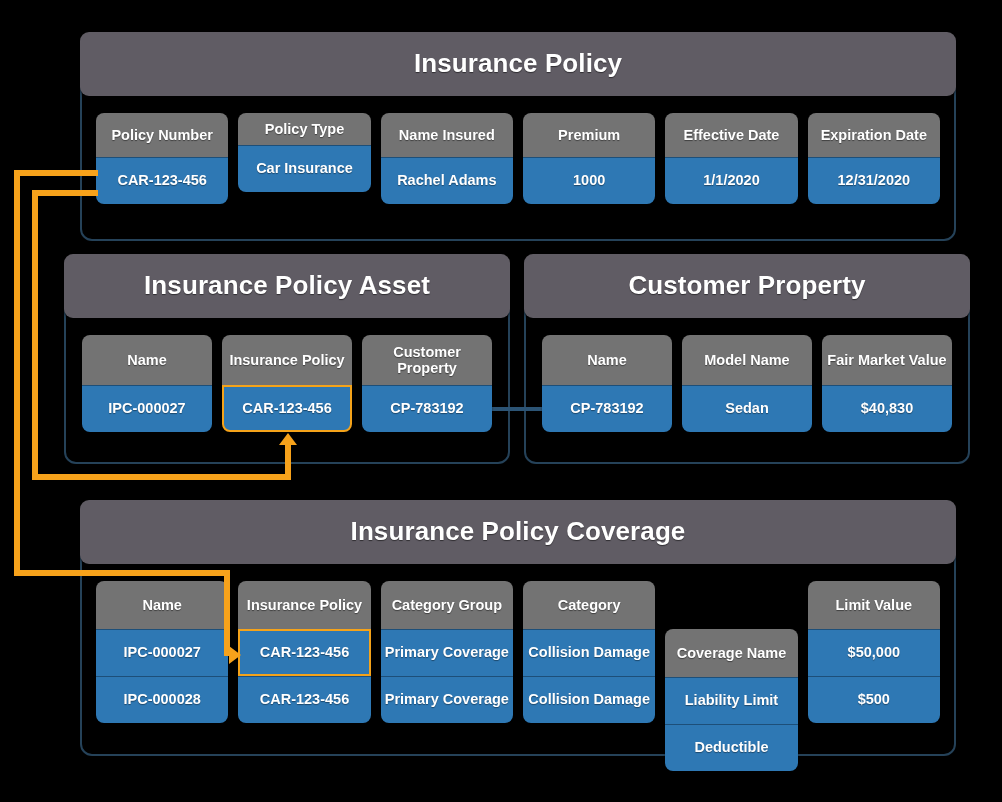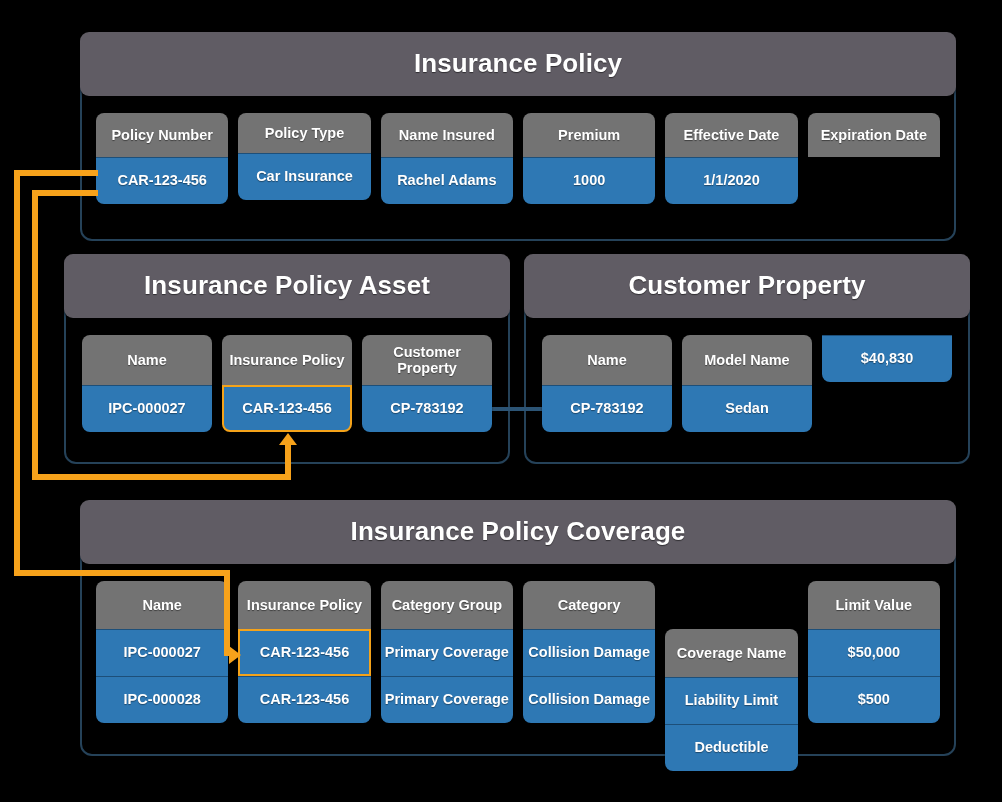--- a/index.html
+++ b/index.html
@@ -155,37 +155,38 @@
     <div class="panel-header">
       <div class="panel-title">Insurance Policy</div>
     </div>
   </div>
   <div class="fields" id="f-ip" style="left:96px; top:113px; width:844px; gap:10px;">
       <div class="field" style="flex: 1 1 0px;">
         <div class="field-head" style="height: 44px;">Policy Number</div>
         <div class="field-val v0 last" style="height: 47px;">CAR-123-456</div>
       </div>
       <div class="field" style="flex: 1 1 0px;">
-        <div class="field-head" style="height: 40px;">Policy Type</div>
+        <div class="field-head" style="height: 32px;">Policy Type</div>
         <div class="field-val v0 last" style="height: 47px;">Car Insurance</div>
       </div>
       <div class="field" style="flex: 1 1 0px;">
         <div class="field-head" style="height: 44px;">Name Insured</div>
         <div class="field-val v0 last" style="height: 47px;">Rachel Adams</div>
       </div>
       <div class="field" style="flex: 1 1 0px;">
         <div class="field-head" style="height: 44px;">Premium</div>
         <div class="field-val v0 last" style="height: 47px;">1000</div>
       </div>
       <div class="field" style="flex: 1 1 0px;">
         <div class="field-head" style="height: 44px;">Effective Date</div>
         <div class="field-val v0 last" style="height: 47px;">1/1/2020</div>
       </div>
       <div class="field" style="flex: 1 1 0px;">
         <div class="field-head" style="height: 44px;">Expiration Date</div>
+        <div class="field-val v0 last" style="height: 47px;">12/31/2020</div>
       </div>
     </div>
 
   <div class="panel" style="left:64px; top:254px; width:446px; height:210px;">
     <div class="panel-body"></div>
     <div class="panel-header">
       <div class="panel-title">Insurance Policy Asset</div>
     </div>
   </div>
   <div class="fields" id="f-ipa" style="left:82px; top:335px; width:410px; gap:10px;">
@@ -212,20 +213,21 @@
   <div class="fields" id="f-cp" style="left:542px; top:335px; width:410px; gap:10px;">
       <div class="field" style="flex: 1 1 0px;">
         <div class="field-head" style="height: 50px;">Name</div>
         <div class="field-val v0 last" style="height: 47px;">CP-783192</div>
       </div>
       <div class="field" style="flex: 1 1 0px;">
         <div class="field-head" style="height: 50px;">Model Name</div>
         <div class="field-val v0 last" style="height: 47px;">Sedan</div>
       </div>
       <div class="field" style="flex: 1 1 0px;">
+        <div class="field-head" style="height: 50px;">Fair Market Value</div>
         <div class="field-val v0 last" style="height: 47px;">$40,830</div>
       </div>
     </div>
 
   <div class="panel" style="left:80px; top:500px; width:876px; height:256px;">
     <div class="panel-body"></div>
     <div class="panel-header">
       <div class="panel-title">Insurance Policy Coverage</div>
     </div>
   </div>

